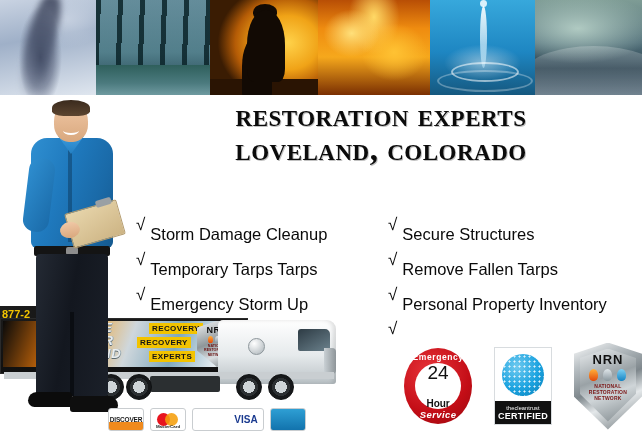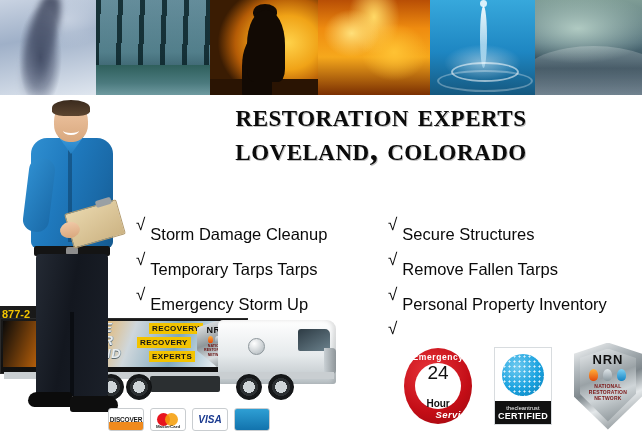--- a/index.html
+++ b/index.html
@@ -148,35 +148,35 @@
   .card{width:34px;height:21px;border-radius:3px;border:1px solid #c9cdd0;
       display:flex;align-items:center;justify-content:center;font-size:7px;font-weight:bold;
       font-family:"Liberation Sans",sans-serif;overflow:hidden;position:relative;background:#fff;}
   .c-disc{background:linear-gradient(180deg,#fff 60%,#f08a1d 60%);color:#1a1a1a;}
   .c-disc span{font-size:6.5px;letter-spacing:-.2px;}
   .c-mc{background:#fff;}
   .c-mc .m1,.c-mc .m2{position:absolute;top:4px;width:13px;height:13px;border-radius:50%;}
   .c-mc .m1{left:6px;background:#e8141e;}
   .c-mc .m2{left:14px;background:#f59e0b;opacity:.88;}
   .c-mc b{position:absolute;bottom:1px;left:0;right:0;text-align:center;font-size:4.4px;color:#222;}
-  .c-visa{color:#1a3a8f;font-style:italic;font-size:10px;background:#fff;}
+  .c-visa{color:#1a3a8f;font-size:10px;background:#fff;padding-left:36px;}
   .c-amex{background:linear-gradient(180deg,#2e9fd4,#1273ad);color:#fff;font-size:5.5px;}
 
   
   .badges{position:absolute;left:404px;top:344px;width:238px;height:84px;display:flex;align-items:center;gap:22px;}
   .b-24{position:relative;width:76px;height:76px;border-radius:50%;
       background:radial-gradient(circle at 38% 32%,#e8343a,#c30d16 60%,#98080f 100%);
       display:flex;align-items:center;justify-content:center;}
   .b-24 .inner{width:46px;height:46px;border-radius:50%;background:#fff;display:flex;
       flex-direction:column;align-items:center;justify-content:center;line-height:1;}
   .b-24 .inner .n{font-size:19px;font-weight:normal;color:#111;}
   .b-24 .inner .h{font-size:10px;font-weight:bold;color:#111;margin-top:17px;}
   .b-24 .top{position:absolute;top:4px;left:0;right:0;text-align:center;color:#fff;
       font-size:8.5px;font-weight:bold;letter-spacing:.6px;}
-  .b-24 .bot{position:absolute;bottom:4px;left:0;right:0;text-align:right;color:#fff;
+  .b-24 .bot{position:absolute;bottom:4px;left:0;right:0;text-align:center;color:#fff;
       font-size:9.5px;font-weight:bold;font-style:italic;letter-spacing:.4px;}
   .b-clean{width:62px;height:76px;background:#fff;border:1px solid #d8dcdf;display:flex;
       flex-direction:column;align-items:center;}
   .b-clean .globe{width:42px;height:42px;margin-top:6px;border-radius:50%;
       background:radial-gradient(circle at 35% 30%,#6ec9ef,#1ba3e0 55%,#0a7fb8 100%);
       background-image:
         radial-gradient(circle at 35% 30%,#6ec9ef,#1ba3e0 55%,#0a7fb8 100%);
       position:relative;overflow:hidden;}
   .b-clean .globe:after{content:"";position:absolute;inset:0;
       background-image:radial-gradient(circle,rgba(255,255,255,.85) 0.8px,rgba(255,255,255,0) 1.3px);

